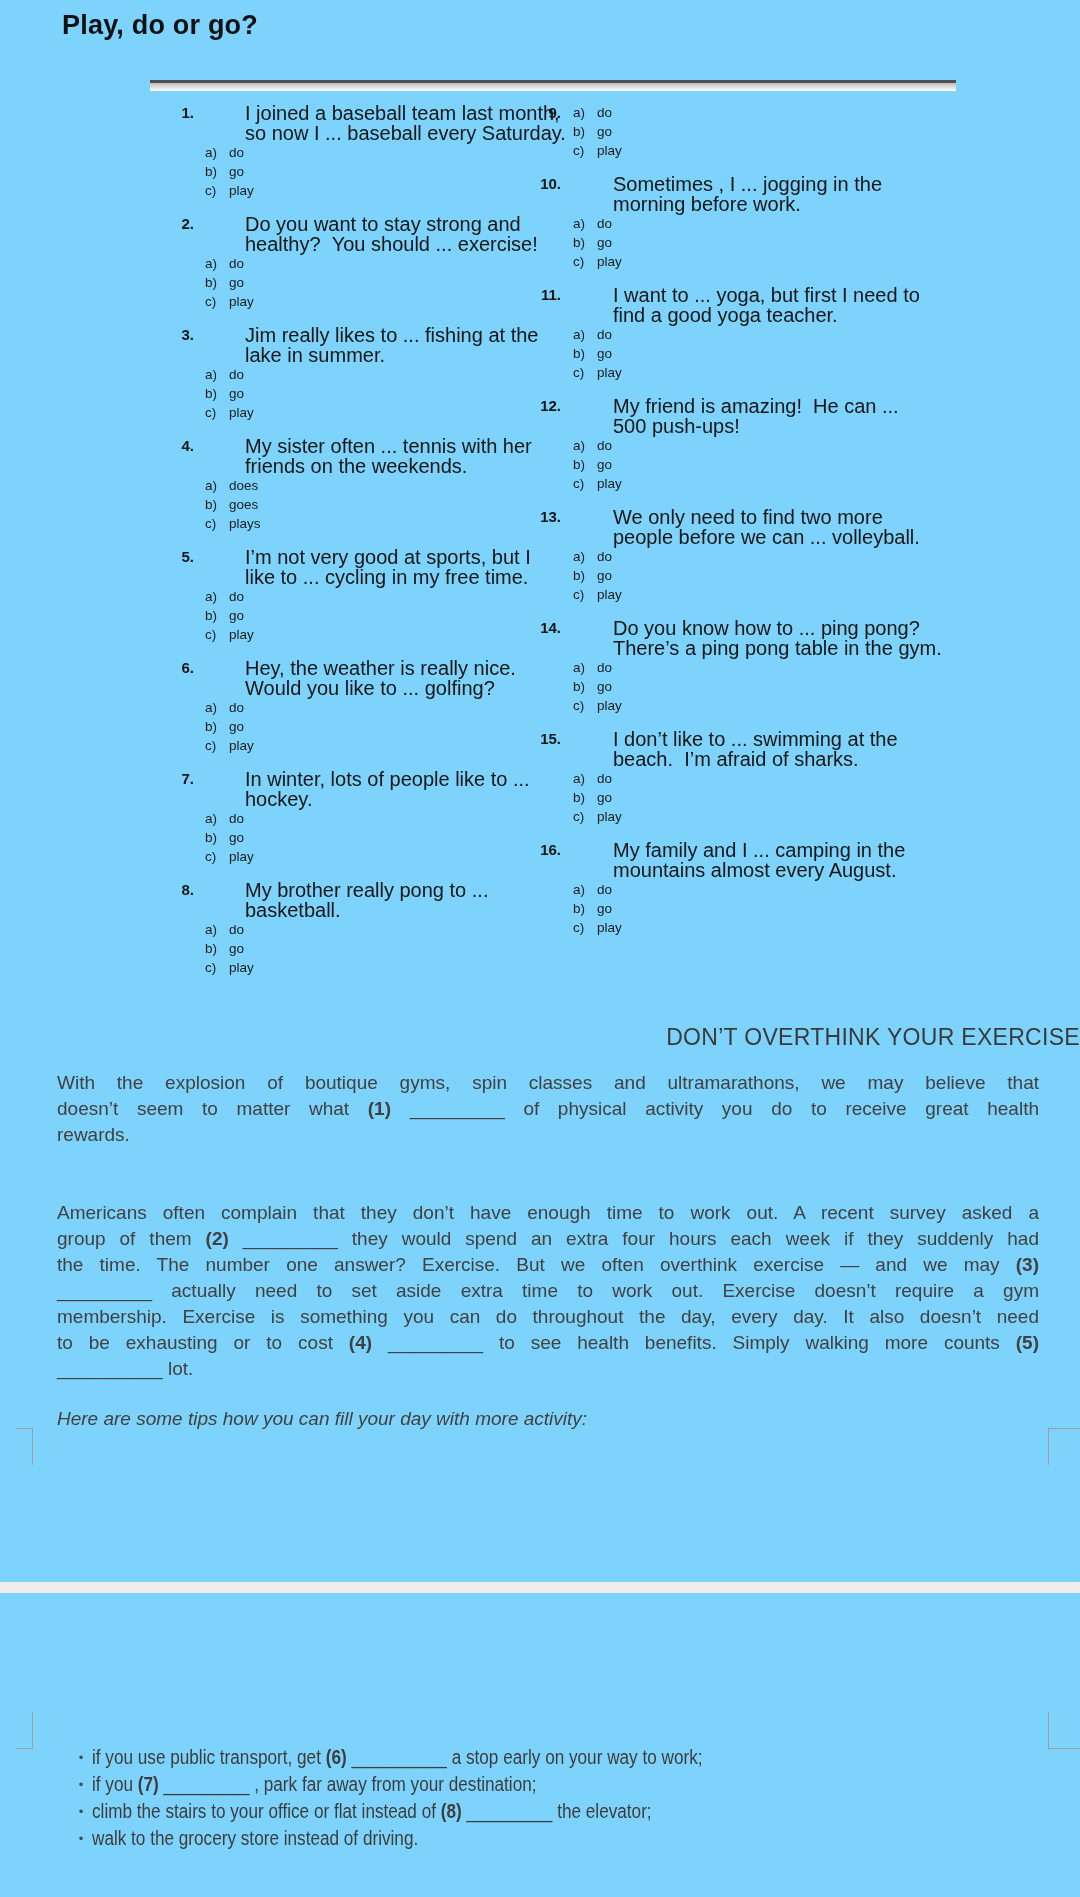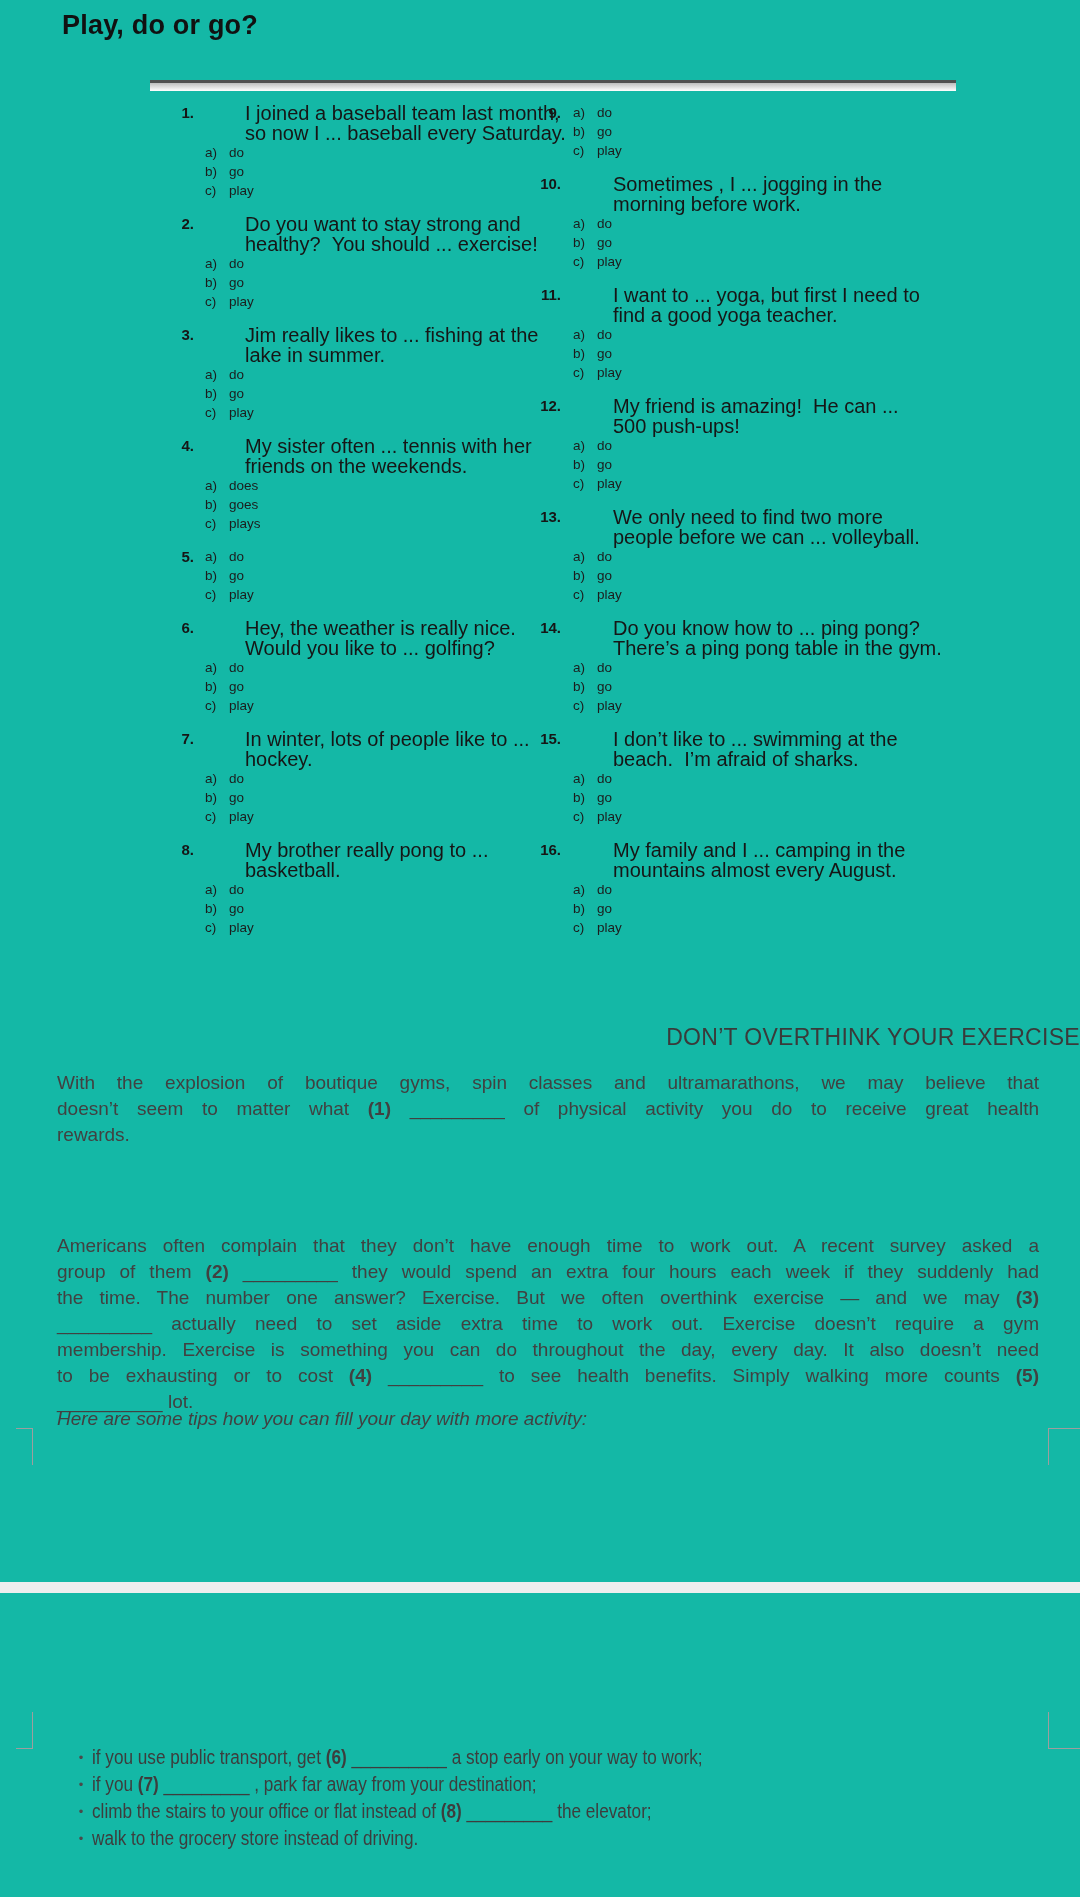--- a/index.html
+++ b/index.html
@@ -1,20 +1,20 @@
 <!DOCTYPE html>
 <html><head>
 <meta charset="utf-8">
 <style>
   html, body { margin: 0; padding: 0; background: #ffffff; }
   .page {
     position: relative;
     width: 1080px;
     height: 1897px;
-    background: #14b8a6;
+    background: #7dd3fc;
     overflow: hidden;
     font-family: "Liberation Sans", sans-serif;
   }
 
   
   .doc-title {
     position: absolute;
     left: 62px;
     top: 10px;
     font-size: 27px;
@@ -79,21 +79,21 @@
   }
   .para {
     position: absolute;
     left: 57px;
     width: 982px;
     font-size: 19px;
     line-height: 26px;
     color: #414141;
   }
   #para-1 { top: 1070px; }
-  #para-2 { top: 1200px; margin-top: 33px; }
+  #para-2 { top: 1200px; }
   .pline { text-align: justify; text-align-last: justify; }
   .pline.last { text-align: left; text-align-last: left; }
   .b  { font-weight: bold; }
   .bi { font-weight: bold; font-style: italic; }
 
   .tips-intro {
     position: absolute;
     left: 57px;
     top: 1408px;
     font-size: 19px;
@@ -226,20 +226,21 @@
               </div>
               <div class="opt">
                 <span class="ol">c)</span>
                 <span class="ot">plays</span>
               </div>
             </div>
           </div>
           <div class="q">
             <div class="qnum">5.</div>
             <div class="qbody">
+              <div class="qtext"><span>I’m not very good at sports, but I</span><br><span>like to ... cycling in my free time.</span></div>
               <div class="opt">
                 <span class="ol">a)</span>
                 <span class="ot">do</span>
               </div>
               <div class="opt">
                 <span class="ol">b)</span>
                 <span class="ot">go</span>
               </div>
               <div class="opt">
                 <span class="ol">c)</span>

